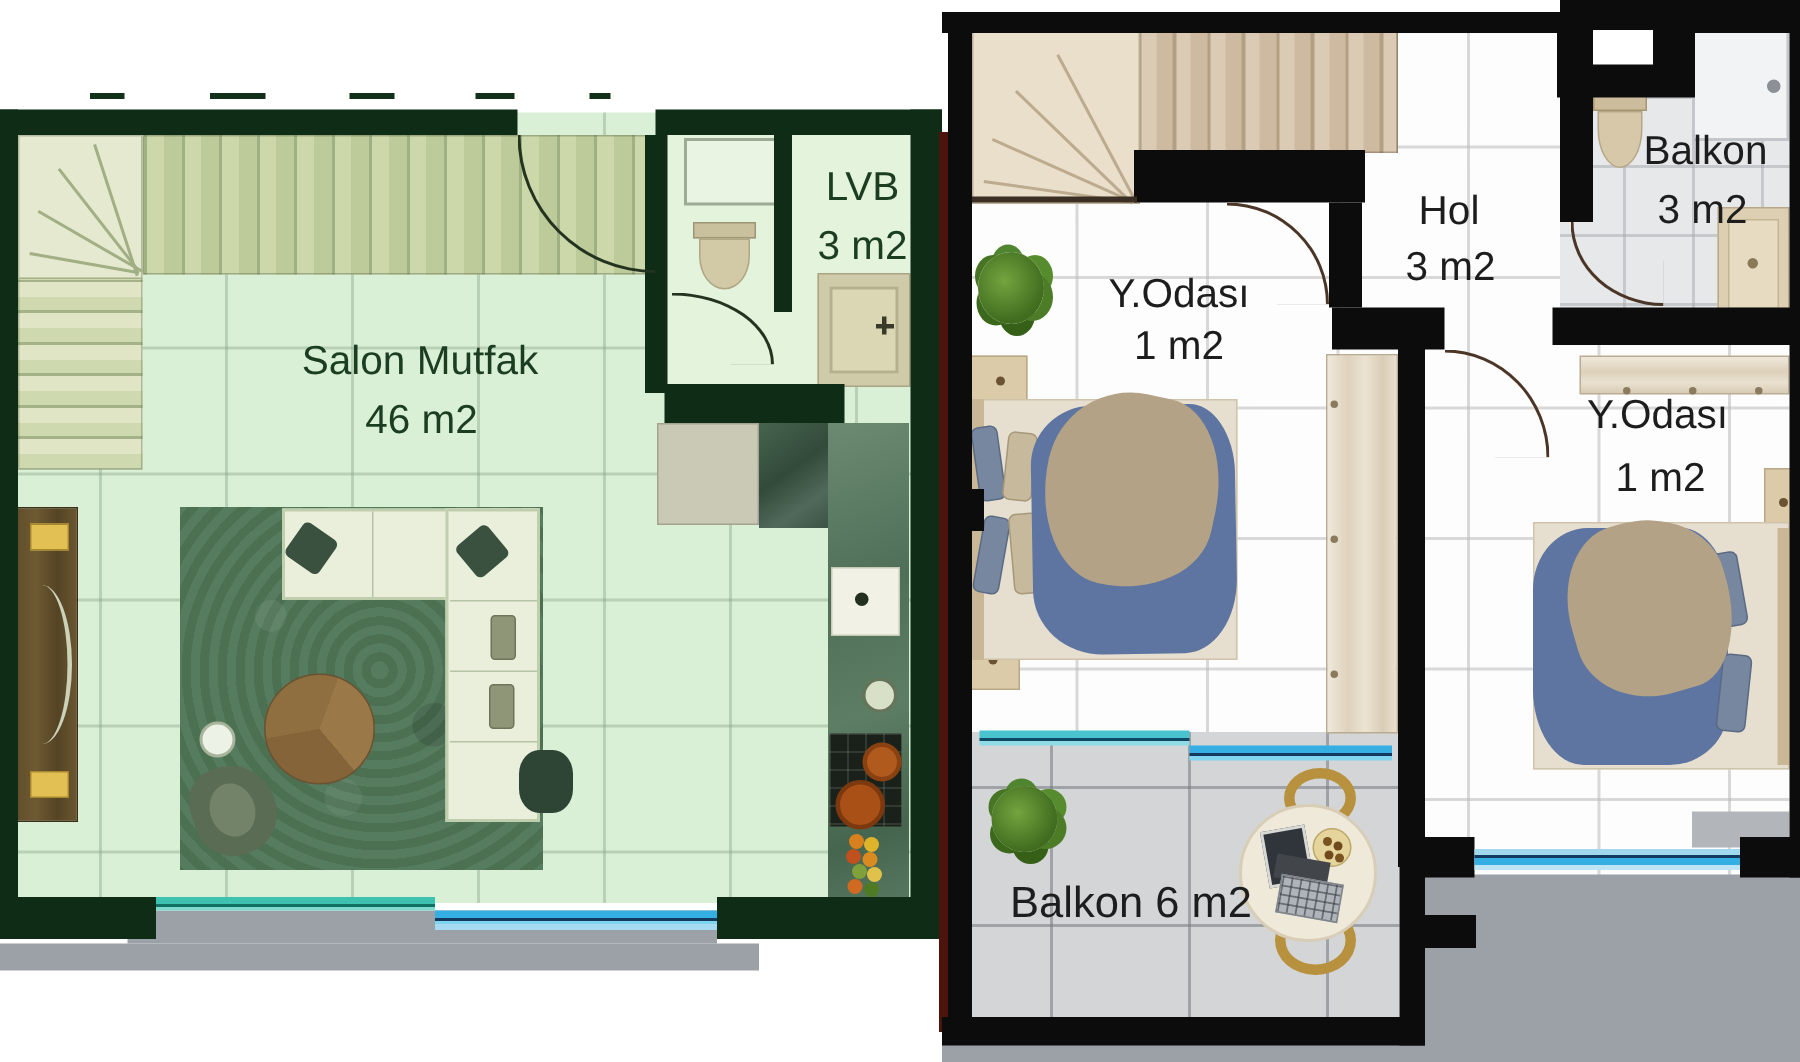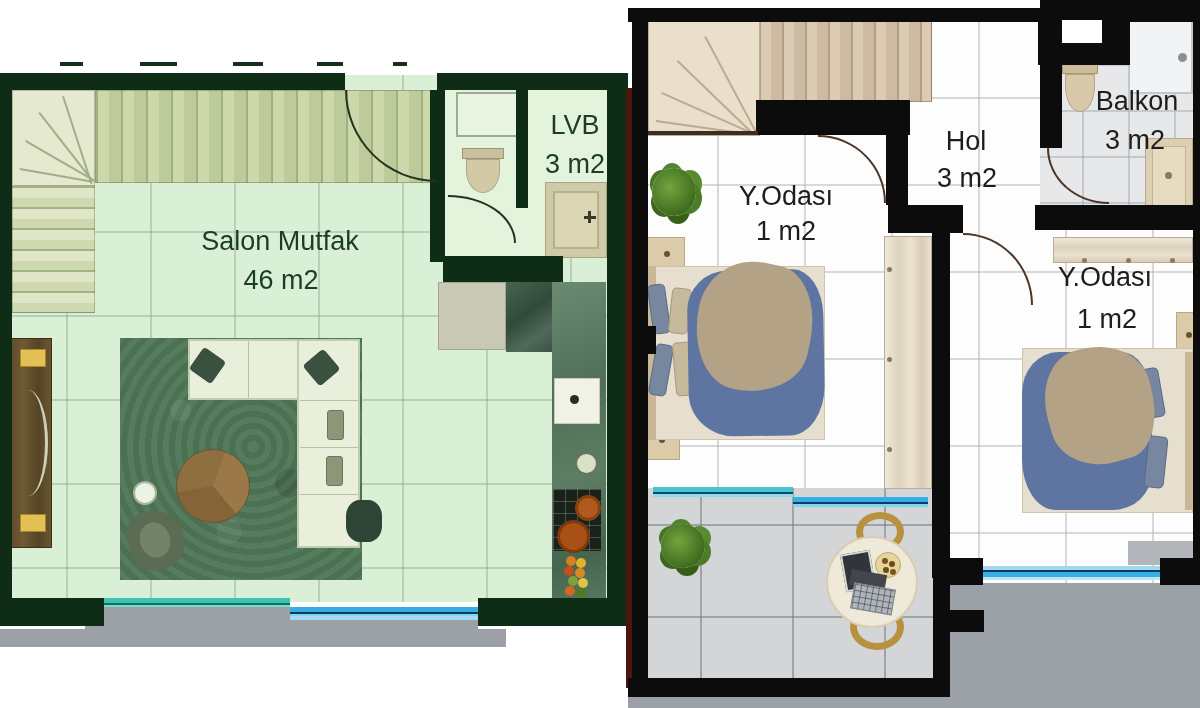--- a/index.html
+++ b/index.html
@@ -236,14 +236,18 @@
   <div class="abs" style="left:963px;top:233px;width:70px;height:72px;border-top:2px solid #4a3526;border-right:2px solid #4a3526;border-top-right-radius:100% 100%"></div>
 
   <div class="lbl up" style="left:786px;top:196px">Y.Odası</div>
   <div class="lbl up" style="left:786px;top:231px">1 m2</div>
   <div class="lbl up" style="left:966px;top:141px">Hol</div>
   <div class="lbl up" style="left:967px;top:178px">3 m2</div>
   <div class="lbl up" style="left:1137px;top:101px">Balkon</div>
   <div class="lbl up" style="left:1135px;top:140px">3 m2</div>
   <div class="lbl up" style="left:1105px;top:277px">Y.Odası</div>
   <div class="lbl up" style="left:1107px;top:319px">1 m2</div>
+  <div class="lbl up" style="left:754px;top:603px;font-size:29px">
+    <span>Balkon</span>
+    <span>6 m2</span>
+  </div>
 
 </div>
 
 </body></html>

